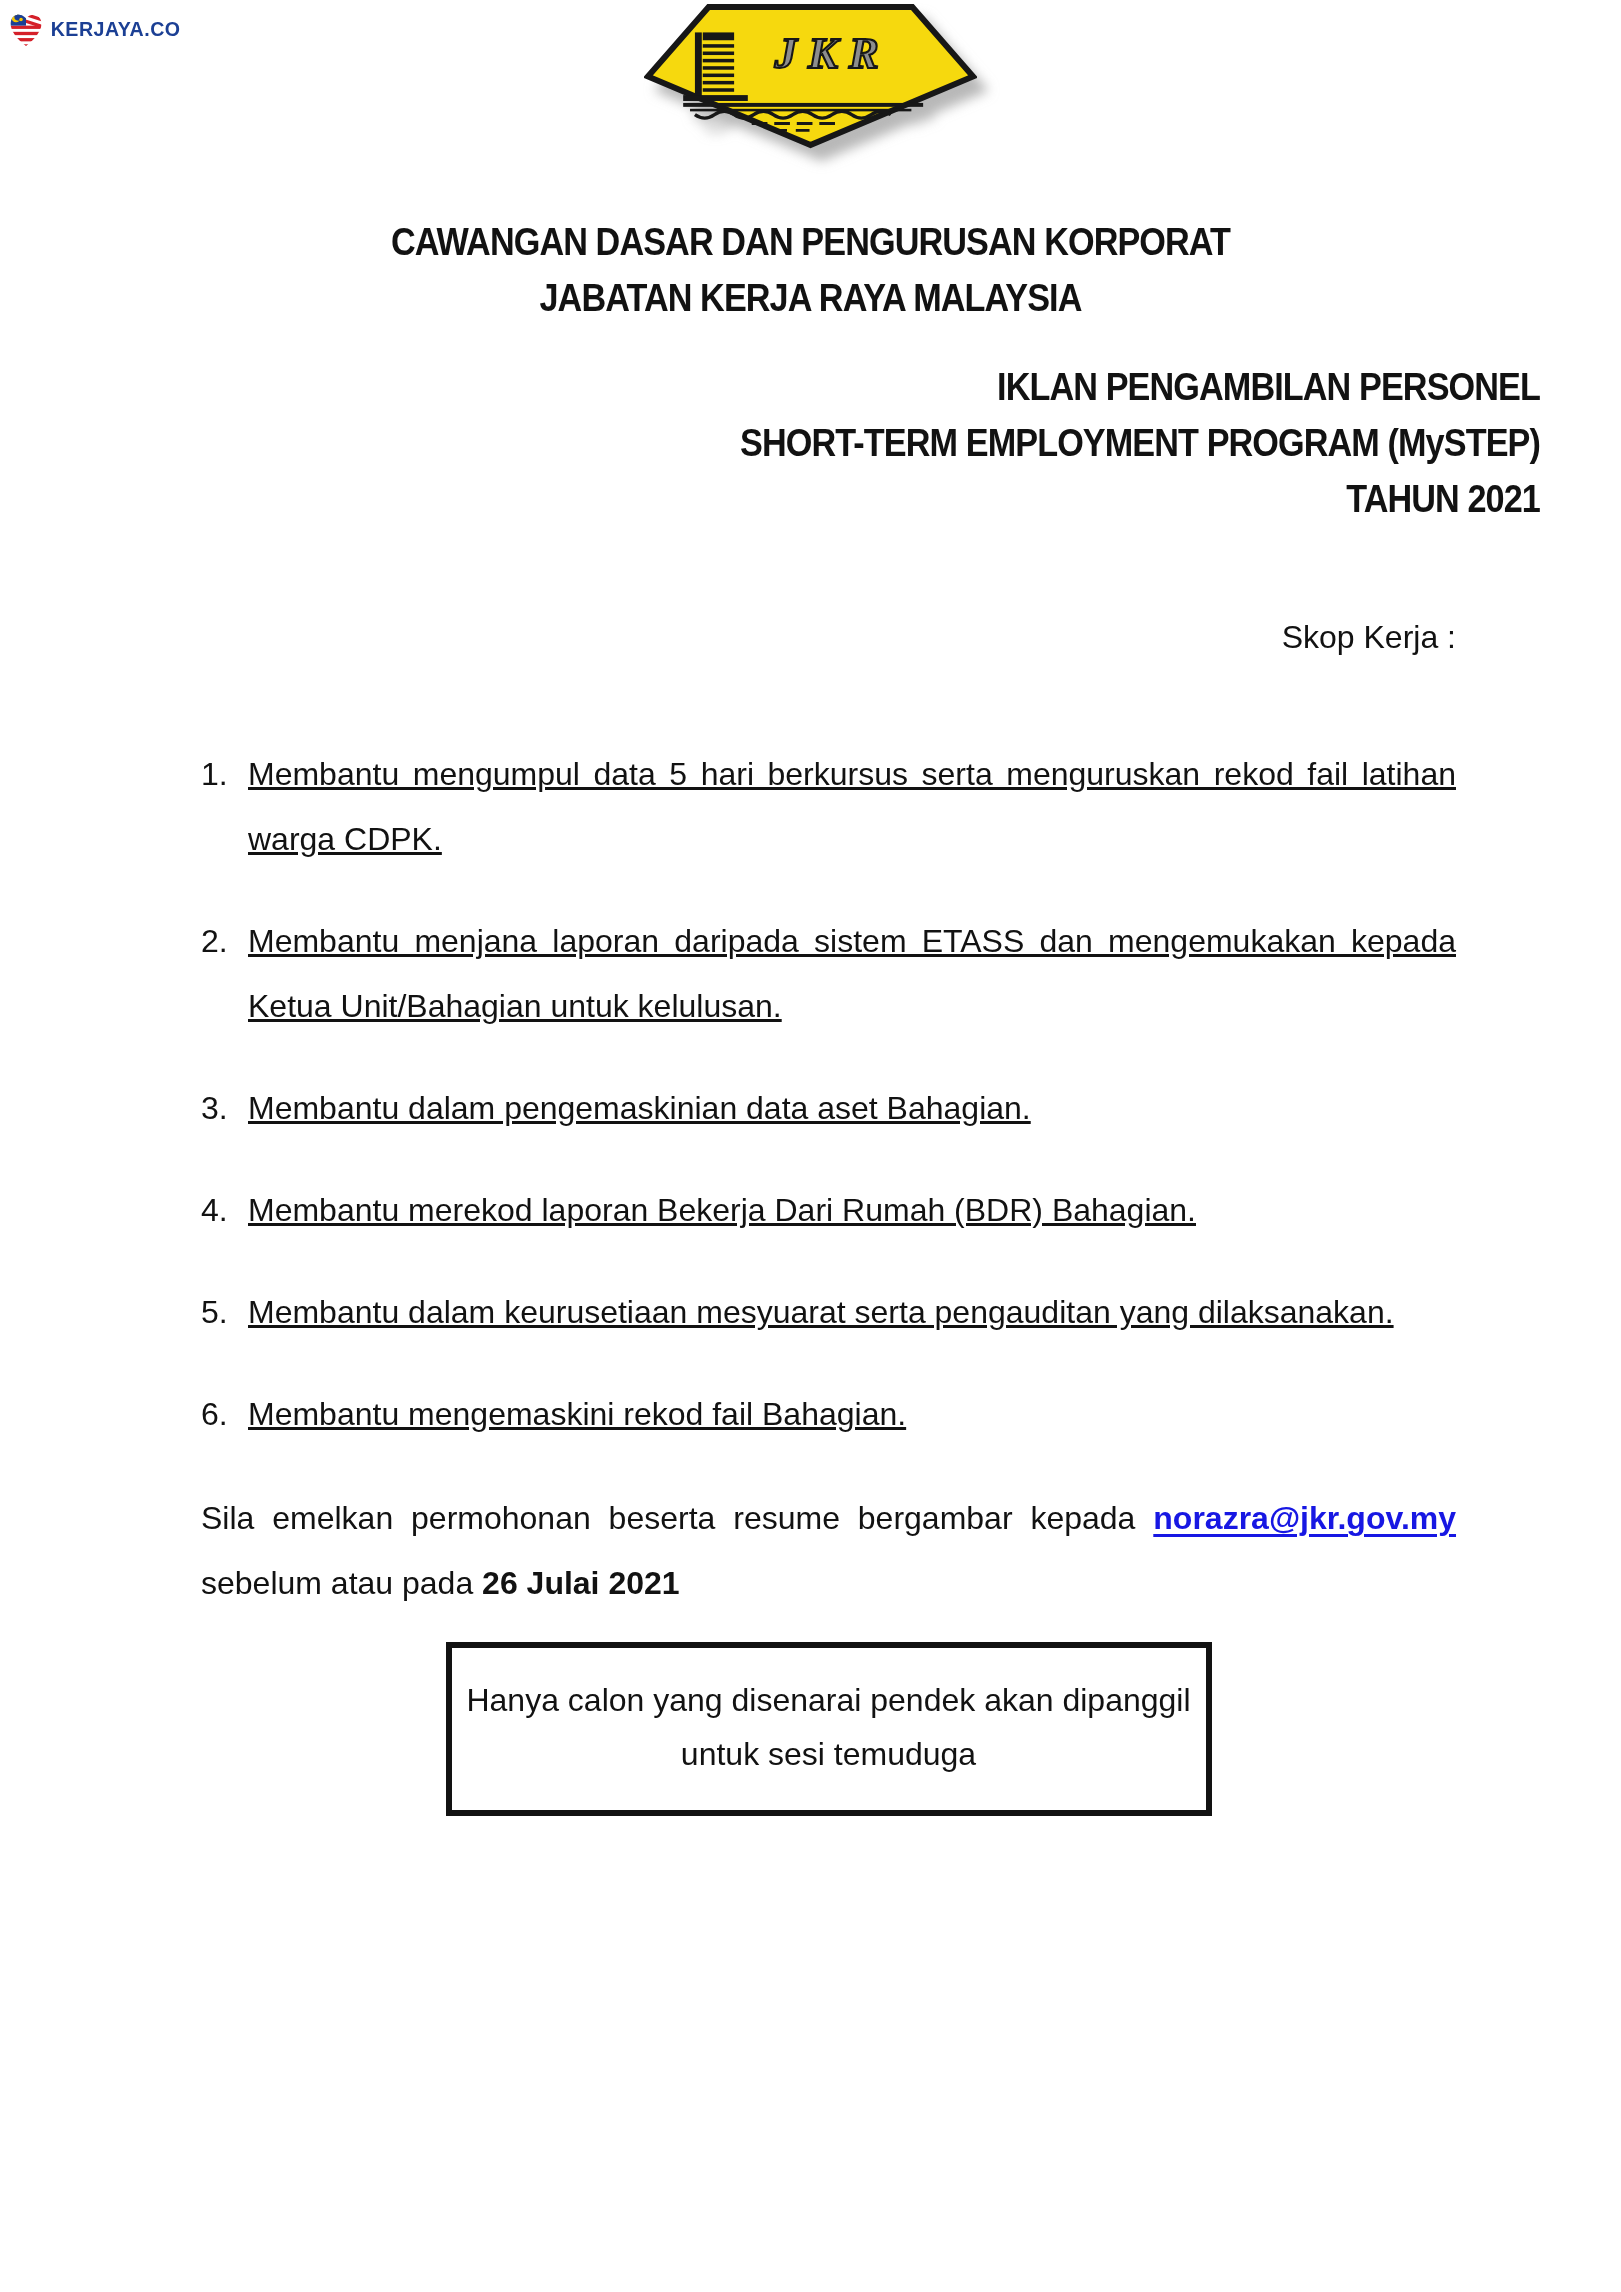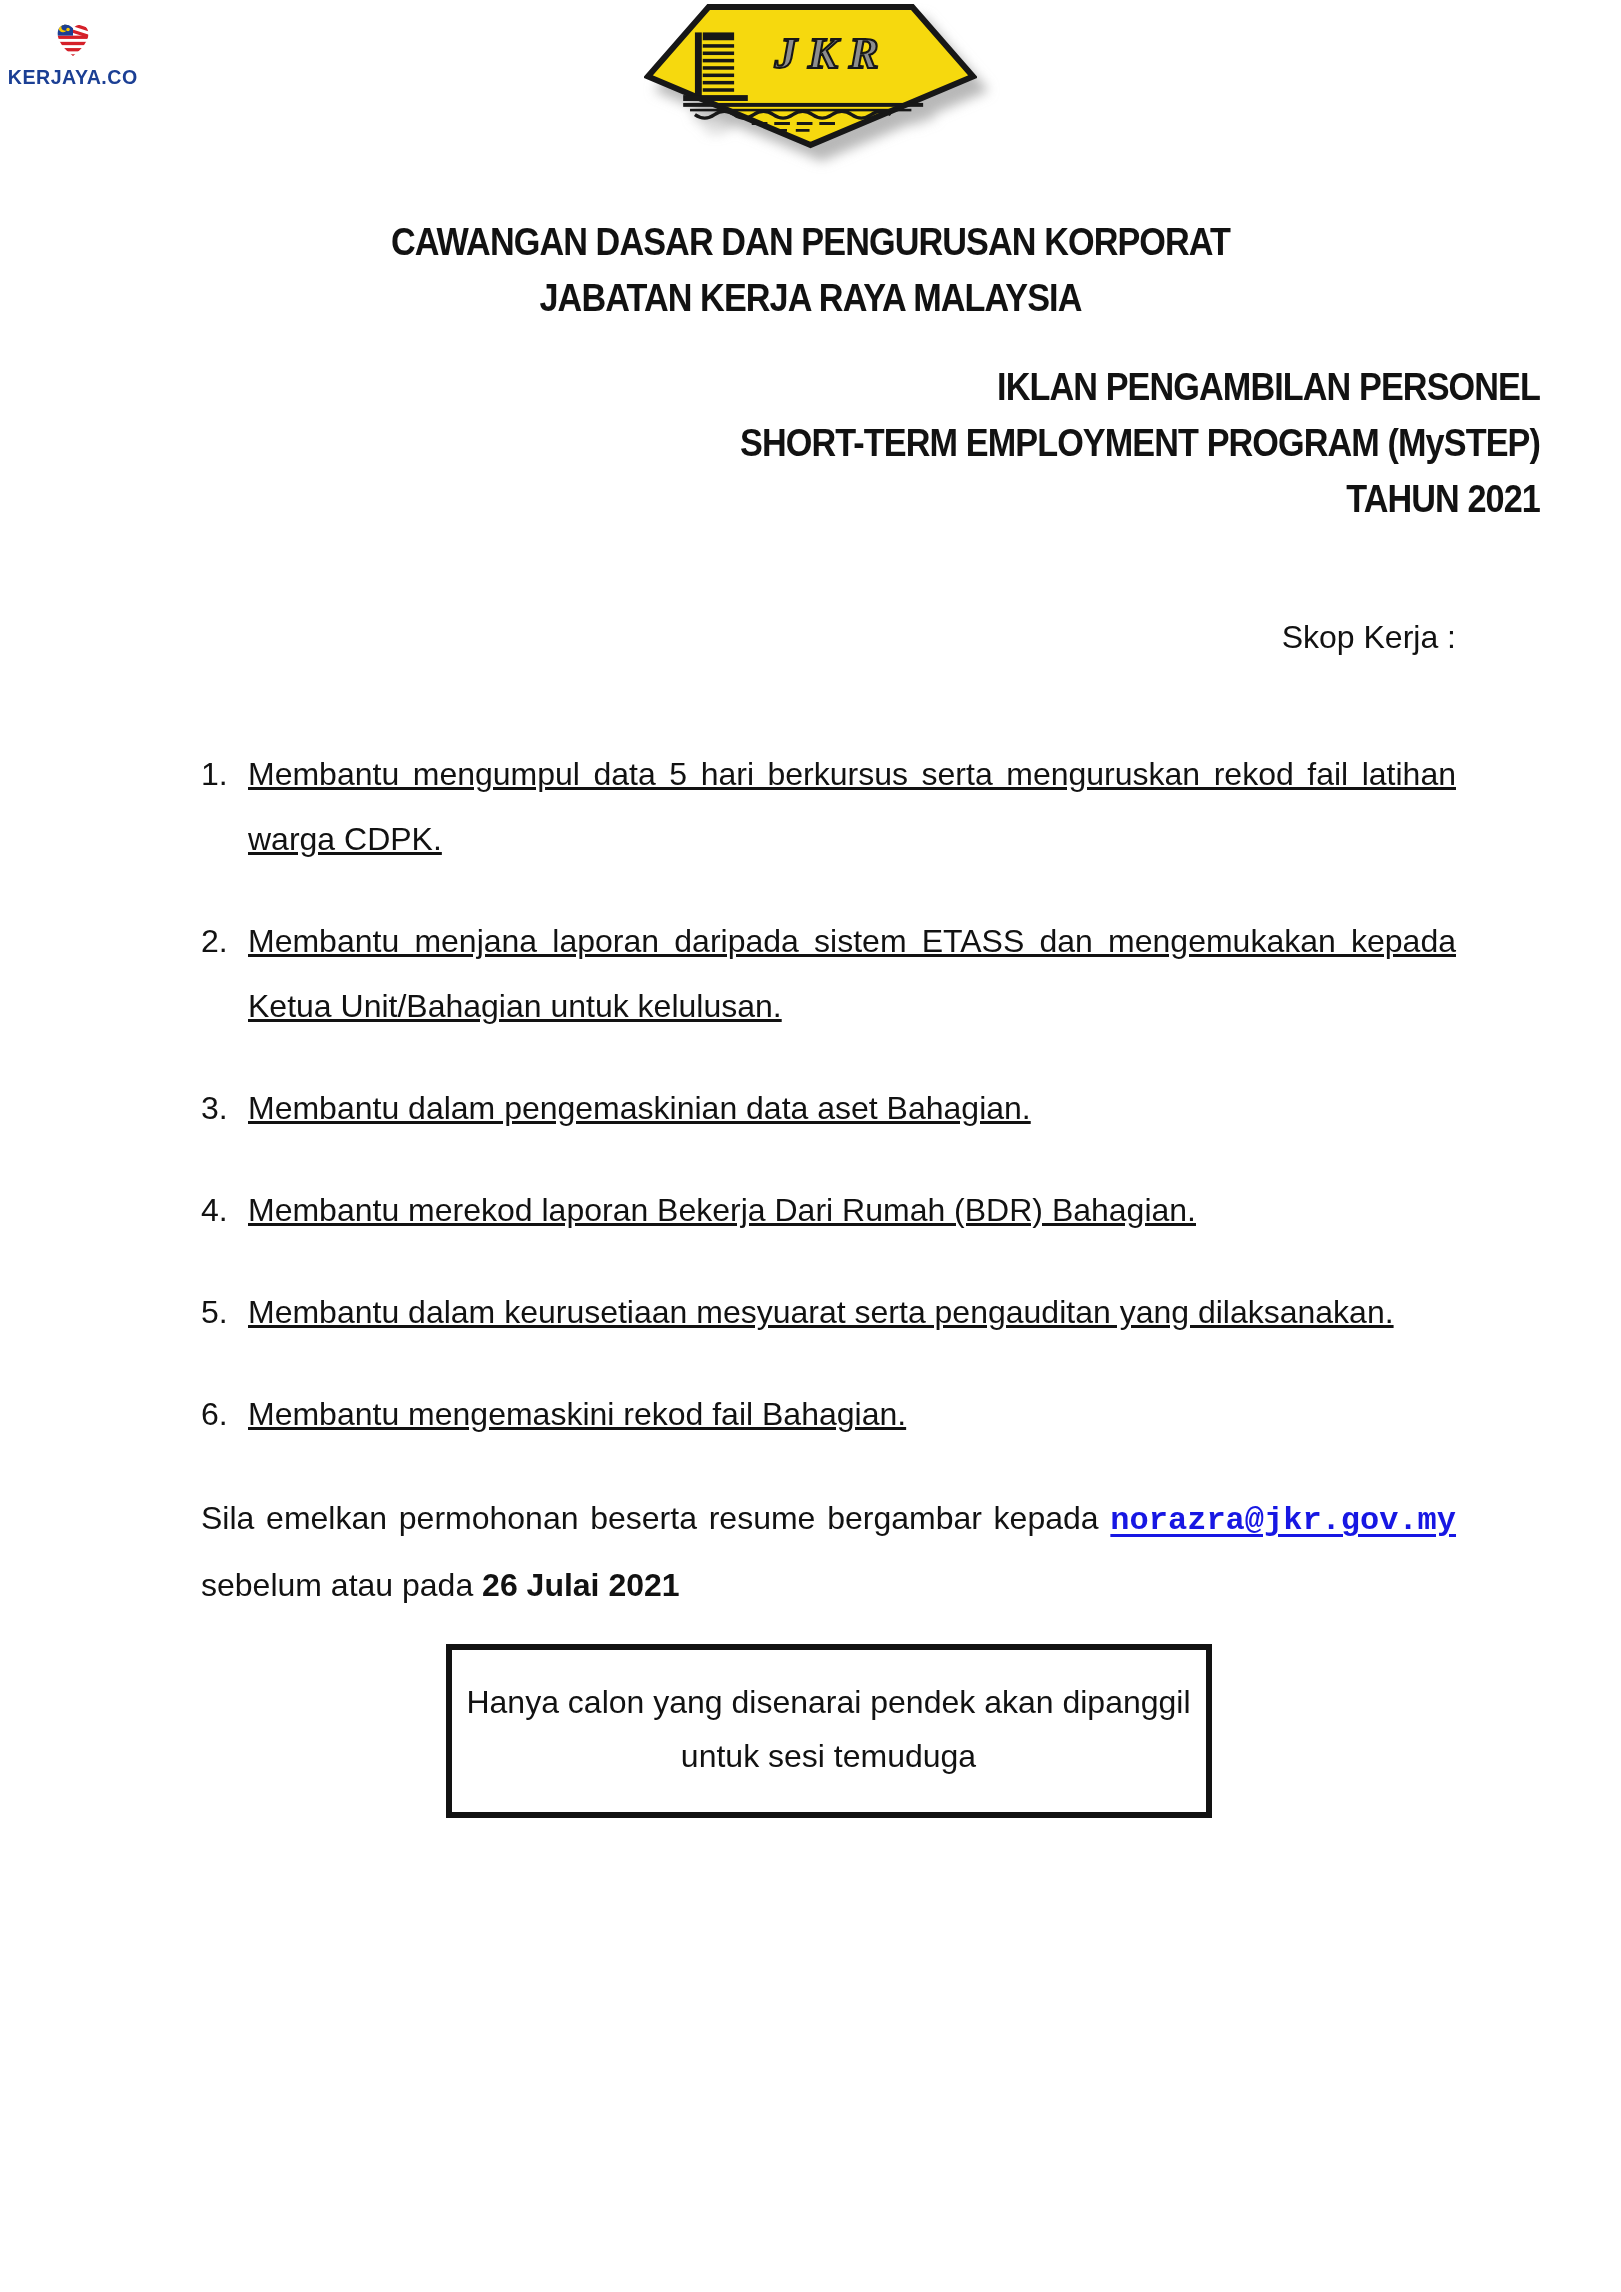--- a/index.html
+++ b/index.html
@@ -6,22 +6,22 @@
   .page{
     position:relative;
     width:1621px;height:2293px;
     background:#ffffff;
     color:#121212;
     font-family:"Liberation Sans", sans-serif;
     overflow:hidden;
   }
   
   .kerjaya{
-    position:absolute;top:20px;left:7.8px;
-    display:flex;align-items:center;gap:6.9px;flex-direction:column;
+    position:absolute;top:10px;left:7.8px;
+    display:flex;align-items:center;gap:6.9px;
   }
   .kerjaya-text{
     font-size:19.6px;font-weight:bold;
     color:var(--kerjaya_navy,#1b3f94);
     letter-spacing:0.5px;
   }
   
   .jkr-wrap{display:flex;justify-content:center;}
   .jkr-svg{filter:drop-shadow(11.8px 13.7px 5.9px rgba(125,125,125,.55));}
   
@@ -39,21 +39,21 @@
   .skop{margin-top:90px;line-height:41px;text-align:right;}
   .tasks{list-style:none;margin:84px 0 0 0;padding:0;}
   .task{display:flex;margin-bottom:37px;line-height:65px;}
   .task-num{flex:none;width:47px;}
   .task-text{flex:1;text-align:justify;text-decoration:underline;}
   .apply{margin-top:39px;line-height:65px;}
   .apply-l1{text-align:justify;text-align-last:justify;}
   .email-link{
     color:var(--link_blue,#1717e3);
     font-weight:bold;text-decoration:underline;
-    text-underline-offset:4.9px;text-decoration-thickness:2.9px;font-family:Liberation Mono, monospace;
+    text-underline-offset:4.9px;text-decoration-thickness:2.9px;
   }
   .bold{font-weight:bold;}
   
   .notice{
     box-sizing:border-box;
     margin:25.5px auto 0 auto;
     width:766px;
     border:6.9px solid #121212;
     padding:25.5px 13.7px 29px 13.7px;
     text-align:center;line-height:54px;

